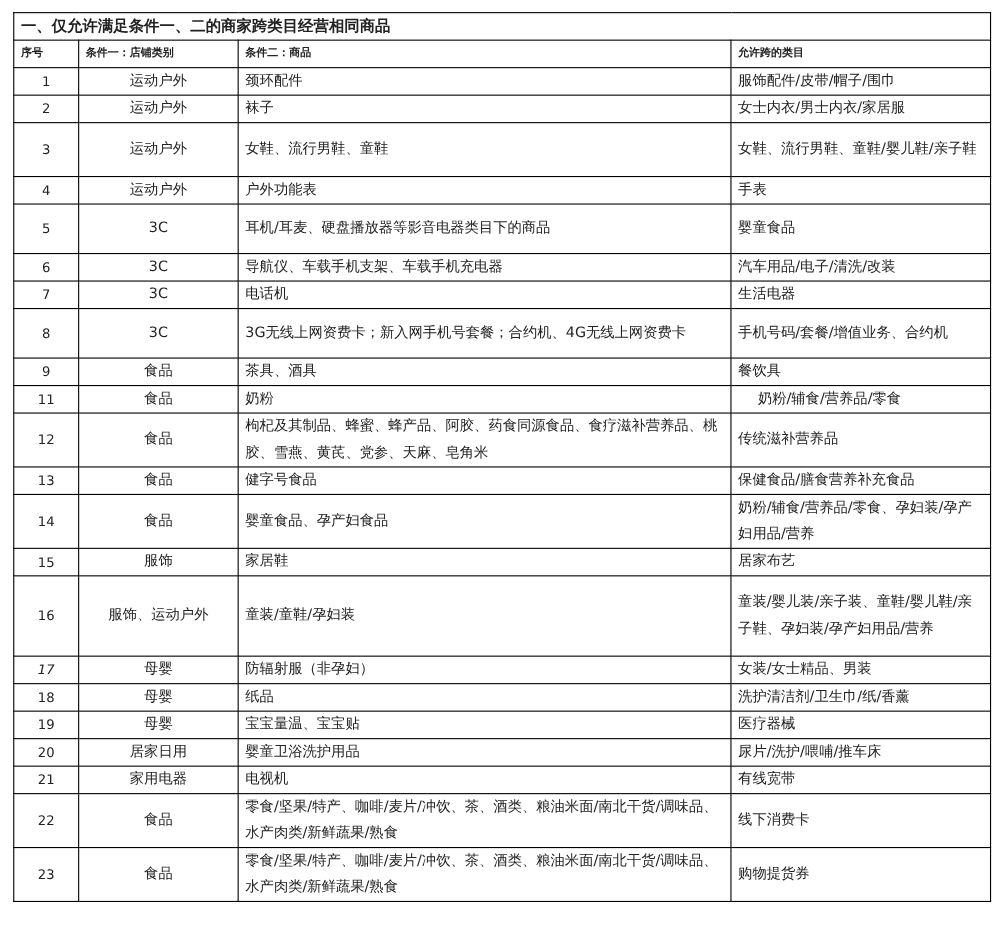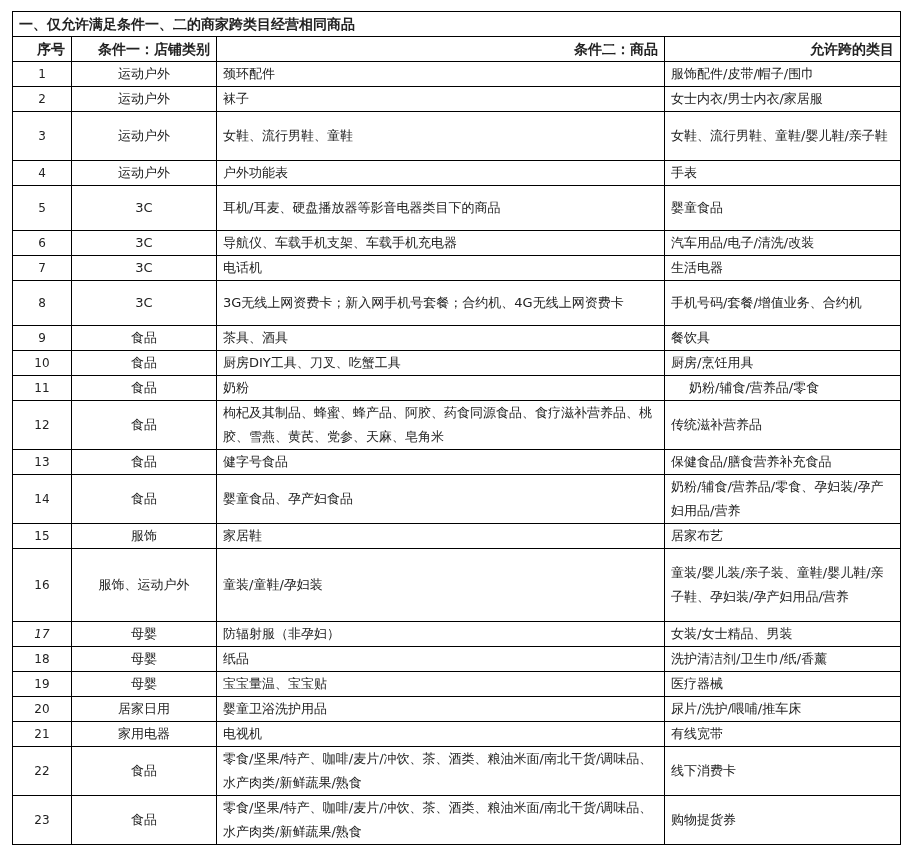--- a/index.html
+++ b/index.html
@@ -37,23 +37,23 @@
     }
     .title-cell {
       font-size: 14px;
       font-weight: bold;
       text-align: left;
       padding-left: 6px;
       height: 24px;
       color: #222222;
     }
     .head-cell {
-      font-size: 14px;
+      font-size: 10px;
       font-weight: bold;
-      text-align: right;
+      text-align: left;
       height: 24px;
     }
     .c-num { text-align: center; font-size: 12px; }
     .c-cat { text-align: center; }
     .c-goods { text-align: left; }
     .c-allow { text-align: left; margin-top: 40px; }
     .wrap-text { word-break: break-all; }
     col.col-num { width: 59px; }
     col.col-cat { width: 145px; }
     col.col-goods { width: 448px; }
@@ -131,26 +131,20 @@
     <td class="c-goods wrap-text" style="height: 44px;">3G无线上网资费卡；新入网手机号套餐；合约机、4G无线上网资费卡</td>
     <td class="c-allow wrap-text" style="height: 44px;">手机号码/套餐/增值业务、合约机</td>
   </tr>
         <tr>
     <td class="c-num" style="height: 24px;">9</td>
     <td class="c-cat" style="height: 24px;">食品</td>
     <td class="c-goods wrap-text" style="height: 24px;">茶具、酒具</td>
     <td class="c-allow wrap-text" style="height: 24px;">餐饮具</td>
   </tr>
         <tr>
-    <td class="c-num" style="height: 24px;">10</td>
-    <td class="c-cat" style="height: 24px;">食品</td>
-    <td class="c-goods wrap-text" style="height: 24px;">厨房DIY工具、刀叉、吃蟹工具</td>
-    <td class="c-allow wrap-text" style="height: 24px;">厨房/烹饪用具</td>
-  </tr>
-        <tr>
     <td class="c-num" style="height: 24px;">11</td>
     <td class="c-cat" style="height: 24px;">食品</td>
     <td class="c-goods wrap-text" style="height: 24px;">奶粉</td>
     <td class="c-allow wrap-text" style="height: 24px; padding-left: 24px;">奶粉/辅食/营养品/零食</td>
   </tr>
         <tr>
     <td class="c-num" style="height: 48px;">12</td>
     <td class="c-cat" style="height: 48px;">食品</td>
     <td class="c-goods wrap-text" style="height: 48px;">枸杞及其制品、蜂蜜、蜂产品、阿胶、药食同源食品、食疗滋补营养品、桃胶、雪燕、黄芪、党参、天麻、皂角米</td>
     <td class="c-allow wrap-text" style="height: 48px;">传统滋补营养品</td>

